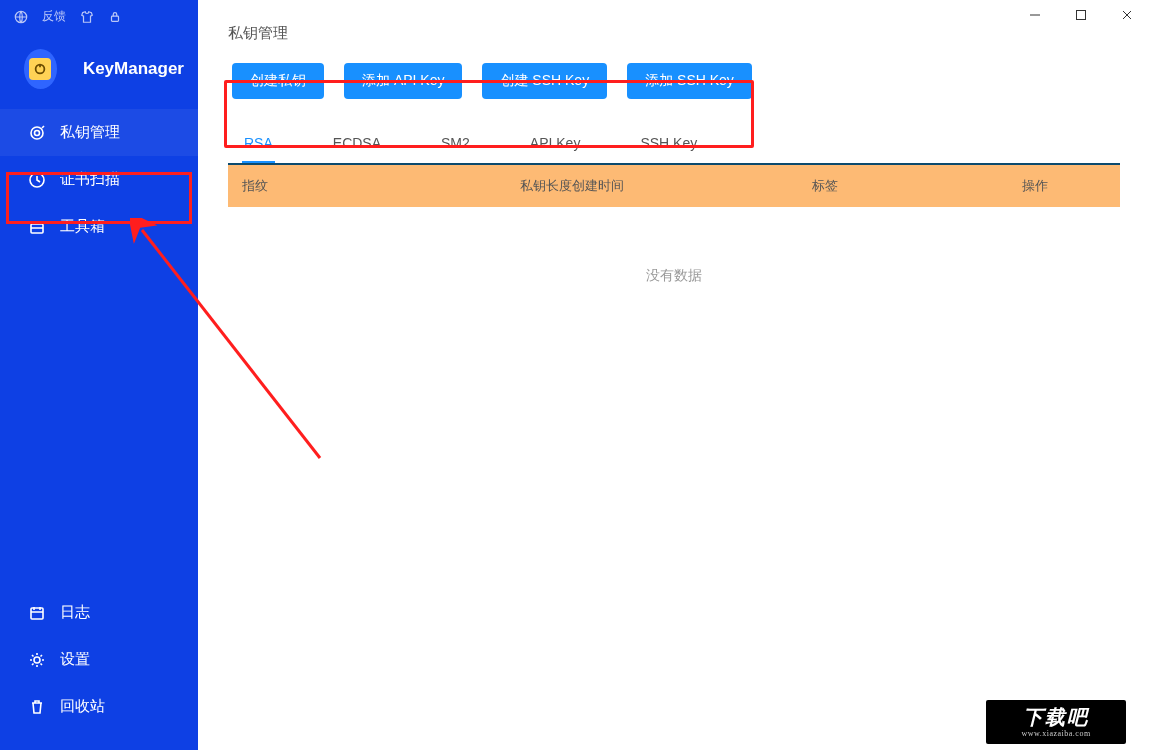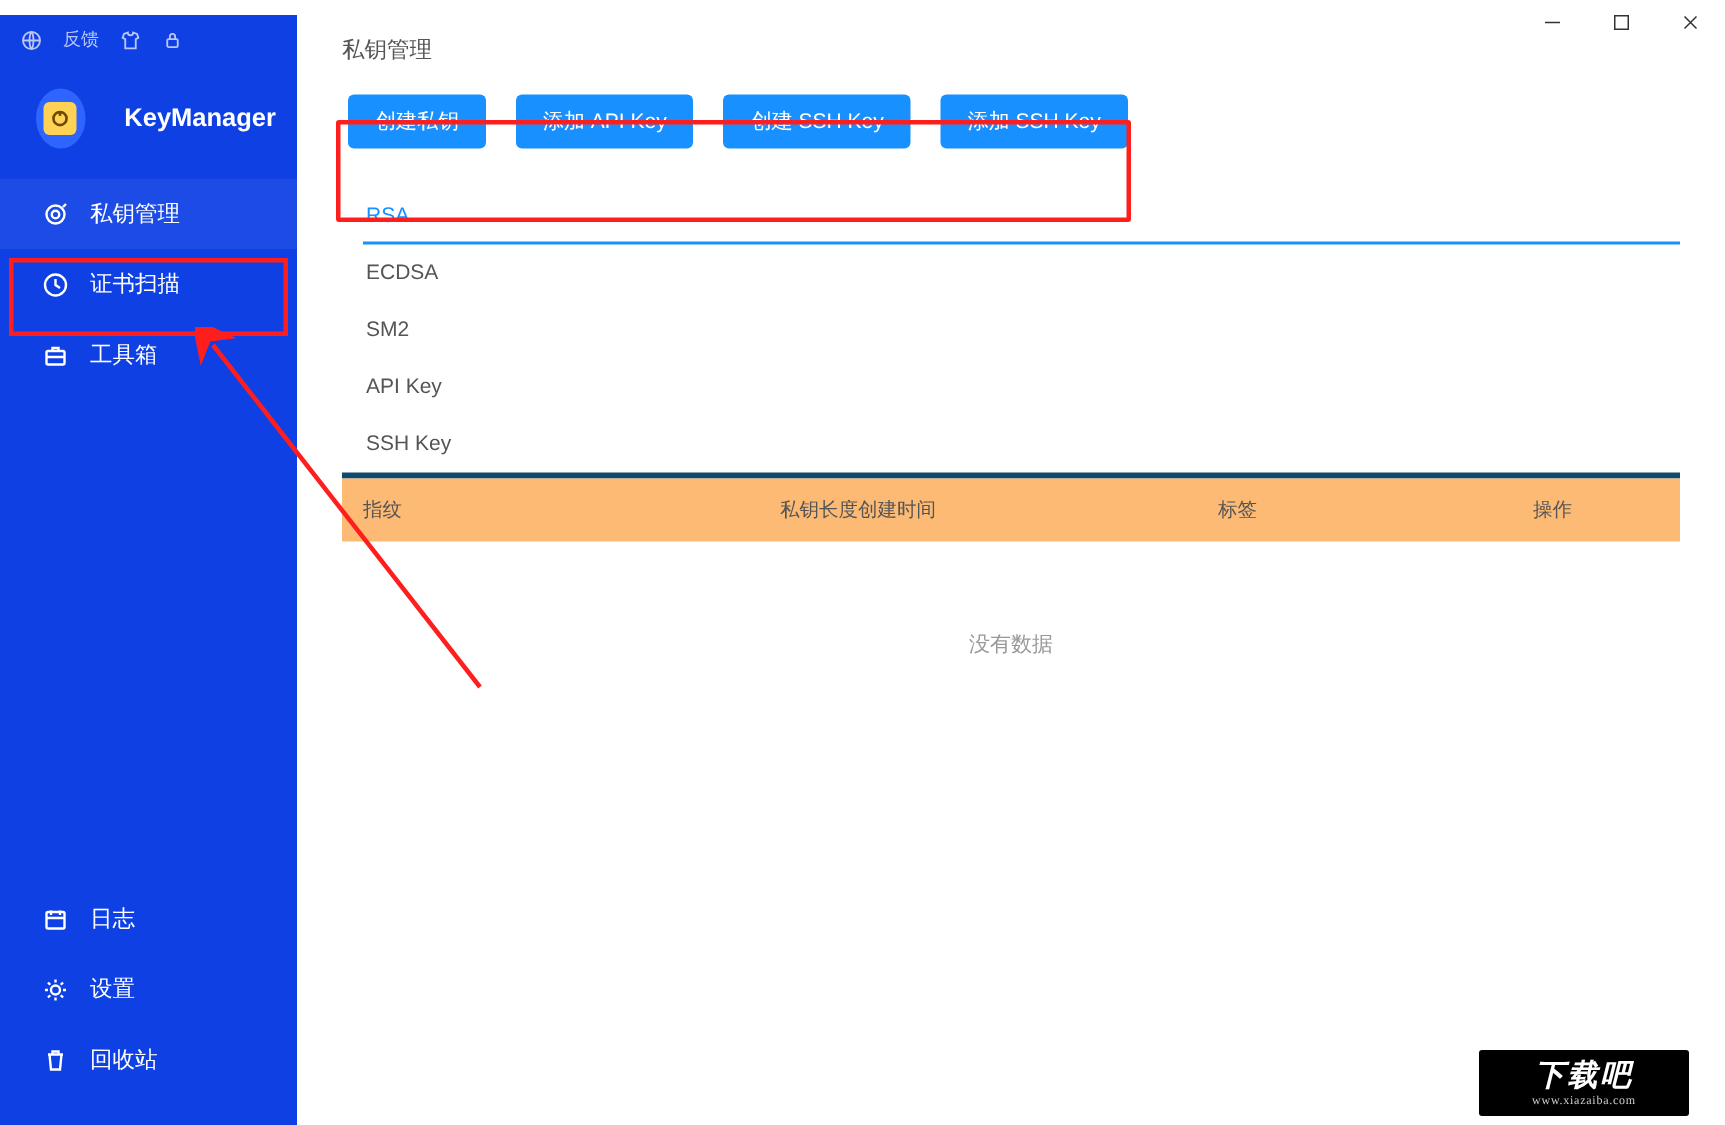--- a/index.html
+++ b/index.html
@@ -1,20 +1,20 @@
 <!DOCTYPE html>
 <html><head>
 <meta charset="utf-8">
 <style>
   * { box-sizing: border-box; margin: 0; padding: 0; }
   html, body { width: 1150px; height: 750px; font-family: "Microsoft YaHei", Arial, sans-serif; overflow: hidden; background: #fff; }
   .app { display: flex; width: 100%; height: 100%; position: relative; }
 
   
-  .sidebar { width: 198px; background: #0e40e4; color: #fff; display: flex; flex-direction: column; margin-top: 10px; }
+  .sidebar { width: 198px; background: #0e40e4; color: #fff; display: flex; flex-direction: column; }
   .top-icons { display: flex; align-items: center; gap: 14px; padding: 8px 14px 6px; color: #b9c6f7; font-size: 12px; }
   .top-icons .icon { width: 14px; height: 14px; display: inline-flex; align-items: center; justify-content: center; }
   .top-icons svg { stroke: #b9c6f7; fill: none; stroke-width: 1.4; }
   .brand { display: flex; align-items: center; gap: 26px; padding: 18px 14px 20px 24px; }
   .brand-logo { width: 40px; height: 40px; background: #2f65ff; border-radius: 50%; display: flex; align-items: center; justify-content: center; }
   .brand-logo-inner { width: 22px; height: 22px; background: #ffd255; border-radius: 4px; display: flex; align-items: center; justify-content: center; }
   .brand-logo-inner svg { width: 14px; height: 14px; }
   .brand-title { font-size: 17px; font-weight: 600; }
   .nav { display: flex; flex-direction: column; }
   .nav-group.bottom { margin-top: auto; padding-bottom: 20px; }
@@ -26,21 +26,21 @@
   
   .win-controls { position: absolute; top: 0; right: 0; display: flex; }
   .win-btn { width: 46px; height: 30px; display: flex; align-items: center; justify-content: center; cursor: pointer; }
   .win-btn svg { stroke: #333; stroke-width: 1; fill: none; }
 
   
   .main { flex: 1; padding: 24px 30px 10px; display: flex; flex-direction: column; min-width: 0; }
   .page-title { font-size: 15px; color: #555; margin-bottom: 16px; }
   .action-row { display: flex; gap: 20px; margin-bottom: 22px; padding: 4px; }
   .btn-primary { background: #1890ff; color: #fff; border: none; border-radius: 4px; padding: 9px 18px; font-size: 14px; cursor: pointer; }
-  .tabs { display: flex; border-bottom: 4px solid #0c4a6e; padding-left: 14px; flex-direction: column; }
+  .tabs { display: flex; gap: 56px; border-bottom: 2px solid #0c4a6e; padding-left: 14px; }
   .tab { padding: 10px 2px; font-size: 14px; color: #555; cursor: pointer; border-bottom: 2px solid transparent; }
   .tab.active { color: #1890ff; border-bottom-color: #1890ff; }
   .table-head { display: flex; background: #fdba74; padding: 12px 14px; font-size: 13px; color: #555; margin-top: 0; }
   .th1 { flex: 0 0 190px; }
   .th2 { flex: 0 0 140px; text-align: right; }
   .th3 { flex: 0 0 240px; }
   .th4 { flex: 0 0 210px; }
   .th5 { flex: 1; }
   .empty { text-align: center; color: #999; font-size: 14px; padding: 60px 0 40px; }
 

